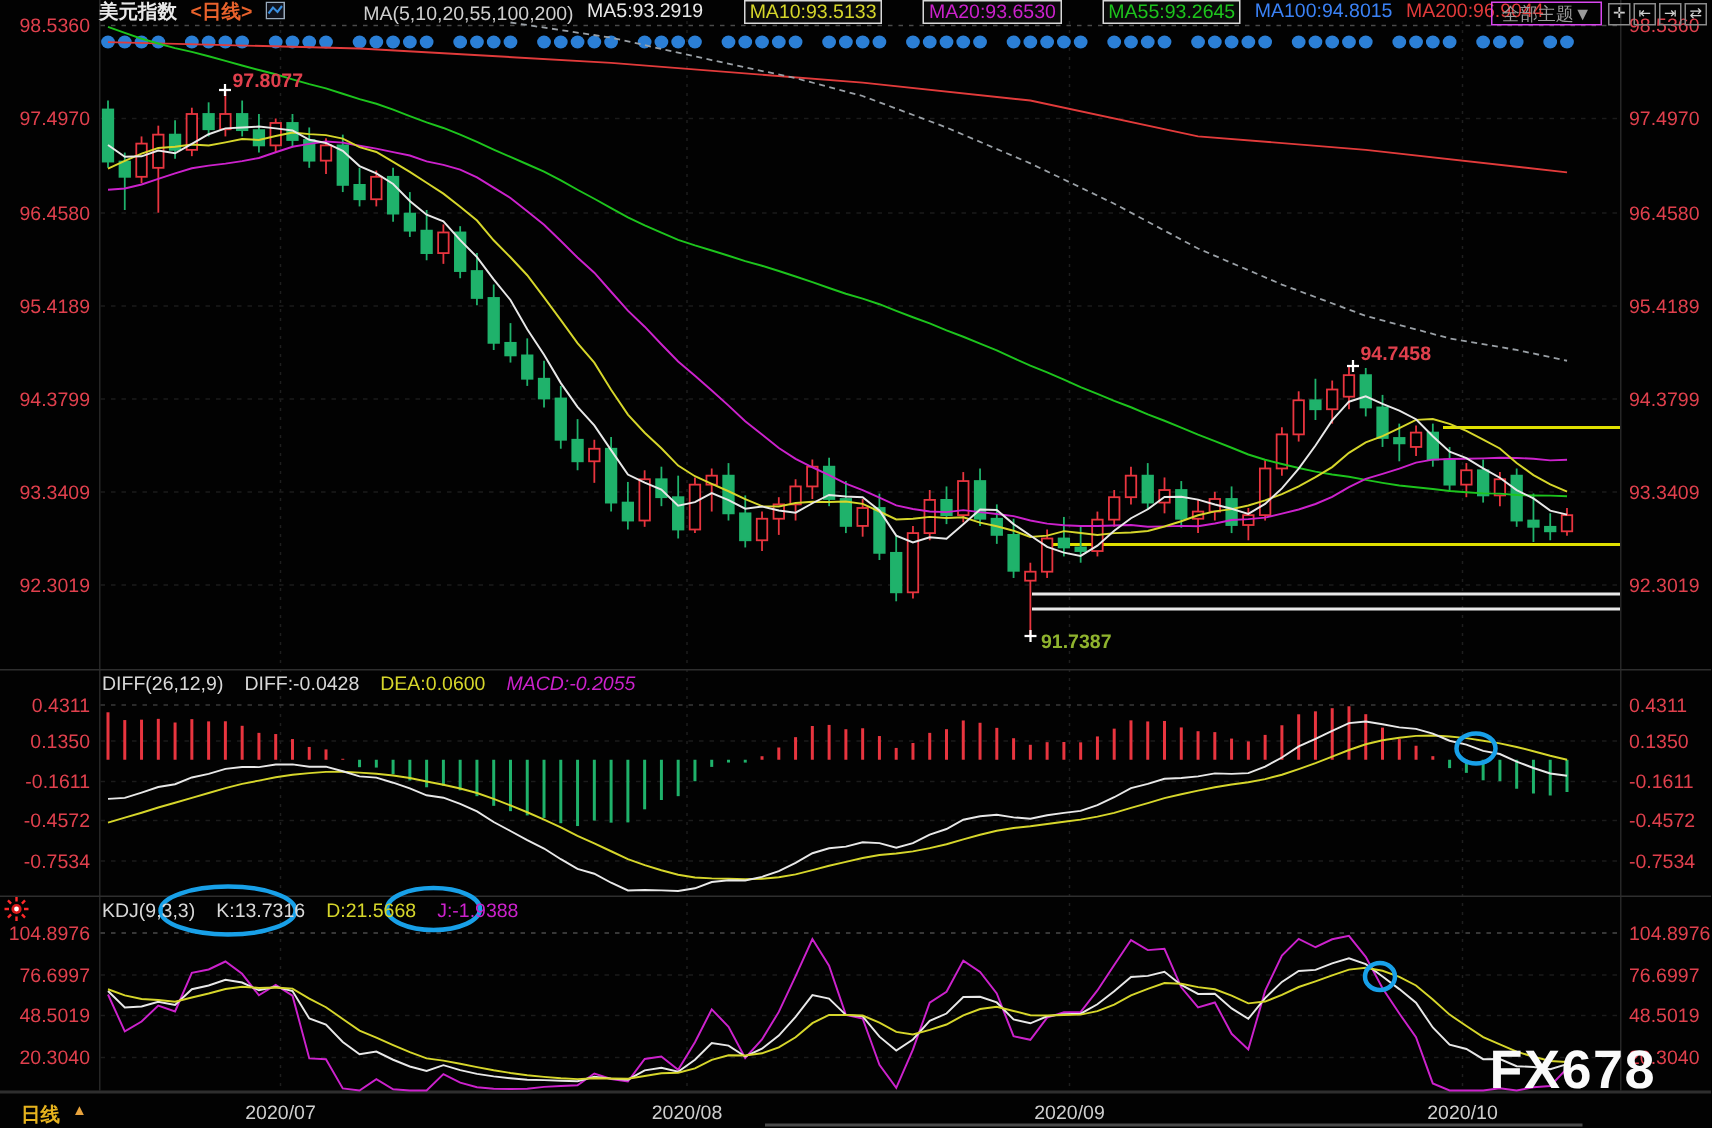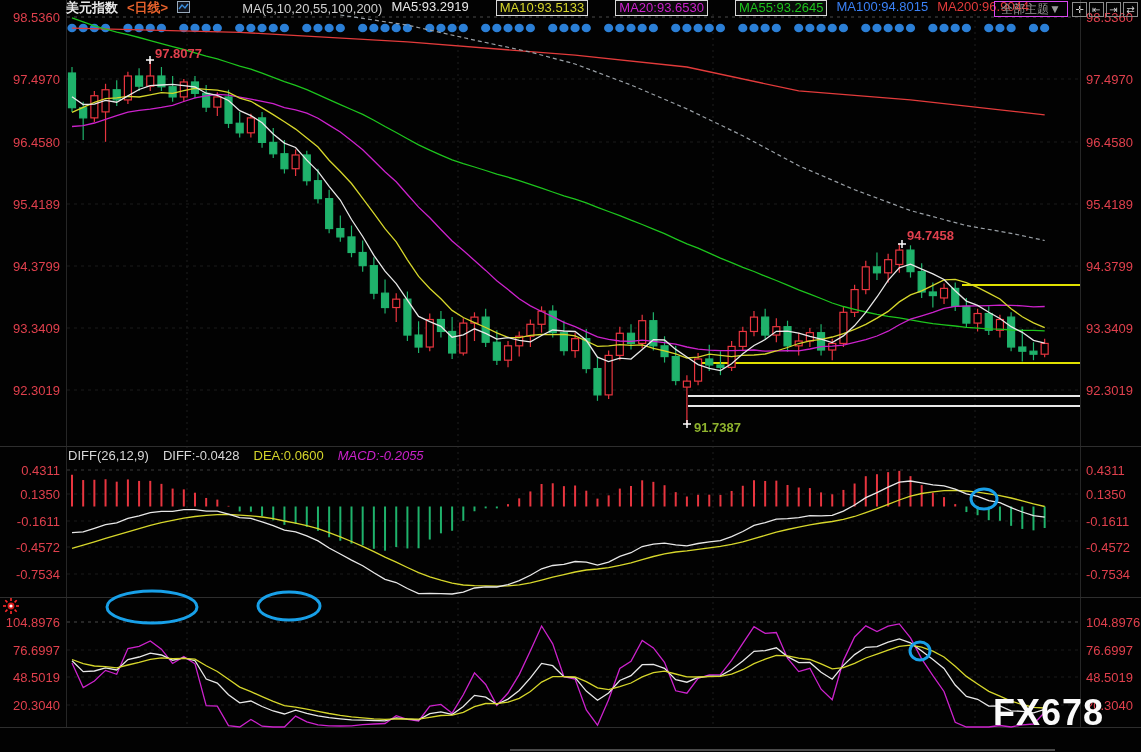--- a/index.html
+++ b/index.html
@@ -457,38 +457,49 @@
         <span class="tb-icon">⇄</span>
       </span>
   </div>
 
   <div class="ptitle" id="macd-title" style="top:448px;">
       <span style="color: rgb(216, 216, 216);">DIFF(26,12,9)</span>
       <span style="color: rgb(216, 216, 216);">DIFF:-0.0428</span>
       <span style="color: rgb(214, 214, 43);">DEA:0.0600</span>
       <span style="color: rgb(204, 34, 204); font-style: italic;">MACD:-0.2055</span>
     </div>
+  <div class="ptitle" id="kdj-title" style="top:599px;">
+      <span style="color: rgb(216, 216, 216);">KDJ(9,3,3)</span>
+      <span style="color: rgb(216, 216, 216);">K:13.7316</span>
+      <span style="color: rgb(214, 214, 43);">D:21.5668</span>
+      <span style="color: rgb(204, 34, 204);">J:-1.9388</span>
+    </div>
 
   <div class="sun-icon">
     <svg width="18" height="18">
       <g stroke="#ff2a2a" stroke-width="1.6">
         <line x1="9" y1="1" x2="9" y2="4"></line>
           <line x1="9" y1="14" x2="9" y2="17"></line>
         <line x1="1" y1="9" x2="4" y2="9"></line>
           <line x1="14" y1="9" x2="17" y2="9"></line>
         <line x1="3.3" y1="3.3" x2="5.4" y2="5.4"></line>
           <line x1="12.6" y1="12.6" x2="14.7" y2="14.7"></line>
         <line x1="3.3" y1="14.7" x2="5.4" y2="12.6"></line>
           <line x1="12.6" y1="5.4" x2="14.7" y2="3.3"></line>
       </g>
       <circle cx="9" cy="9" r="3.4" fill="#d81a1a"></circle>
         <circle cx="9" cy="9" r="1.6" fill="#ffffff"></circle>
     </svg>
   </div>
 
+  <div class="footer">
+    <span class="f-period">日线</span>
+    <span class="f-arrow">▲</span>
+    <span id="f-dates"><span class="f-date" style="left: 187px;">2020/07</span><span class="f-date" style="left: 458px;">2020/08</span><span class="f-date" style="left: 713px;">2020/09</span><span class="f-date" style="left: 975px;">2020/10</span></span>
+  </div>
 
   <div class="watermark">FX678</div>
   <div id="axis-labels">
       <div class="axis-label left" style="top: 17px;">98.5360</div>
       <div class="axis-label right" style="top: 17px;">98.5360</div>
       <div class="axis-label left" style="top: 79px;">97.4970</div>
       <div class="axis-label right" style="top: 79px;">97.4970</div>
       <div class="axis-label left" style="top: 142px;">96.4580</div>
       <div class="axis-label right" style="top: 142px;">96.4580</div>
       <div class="axis-label left" style="top: 204px;">95.4189</div>

